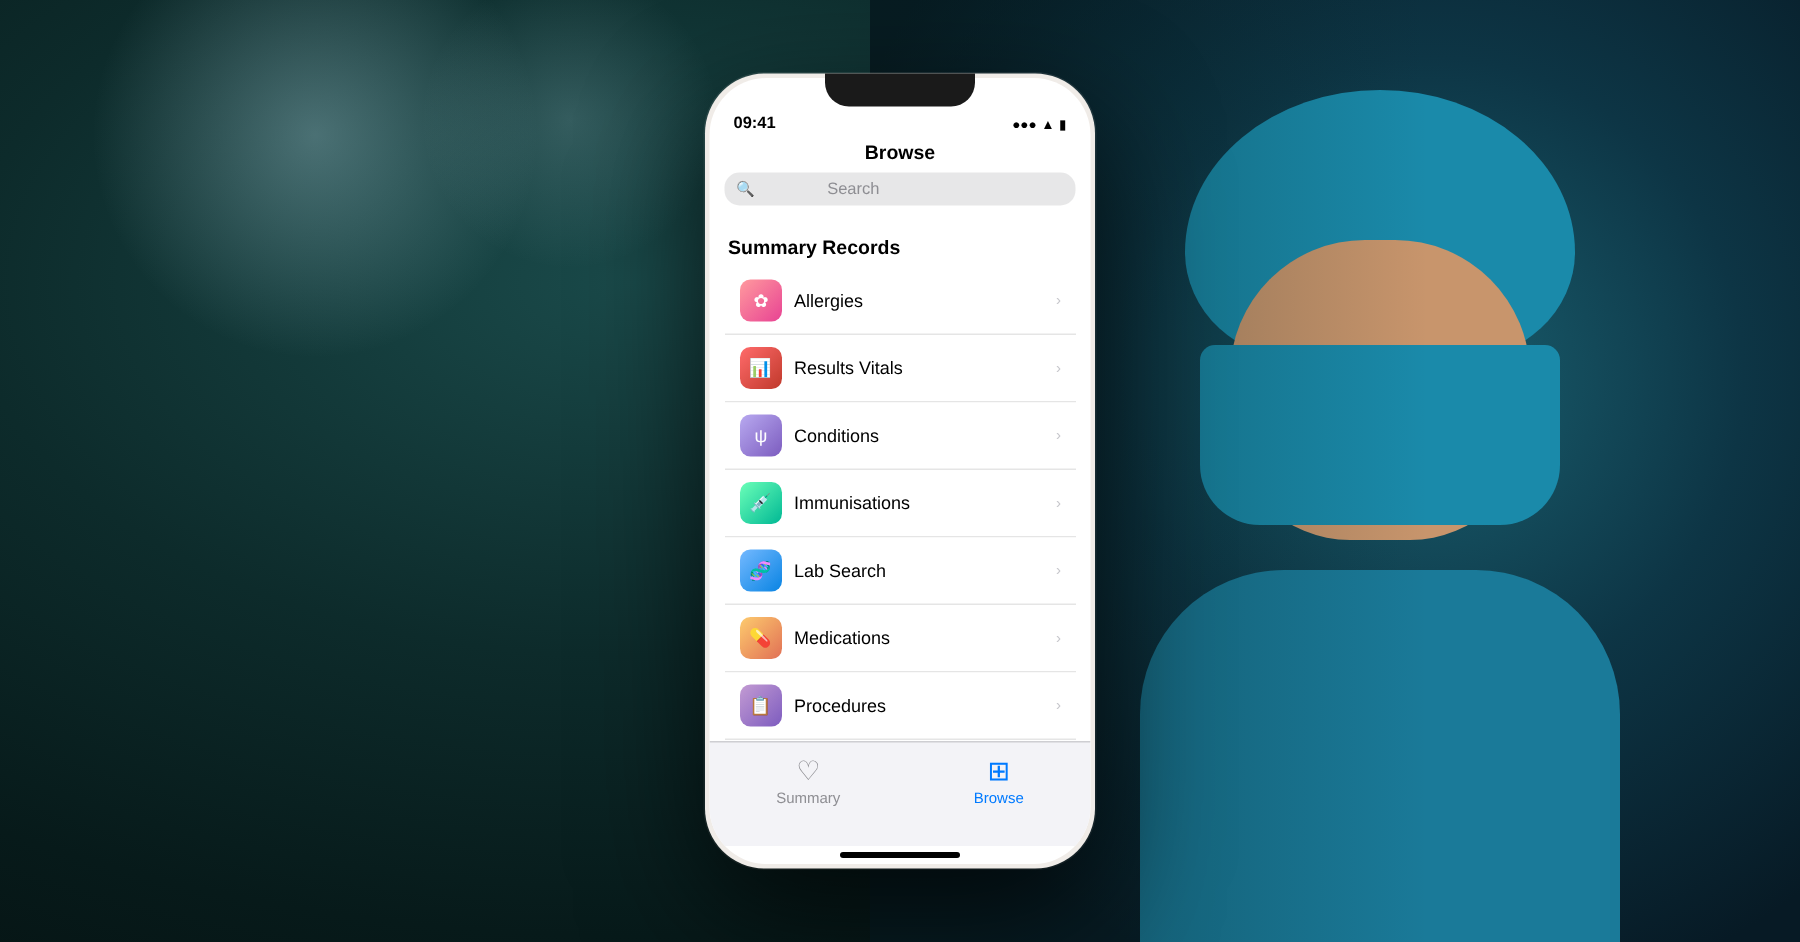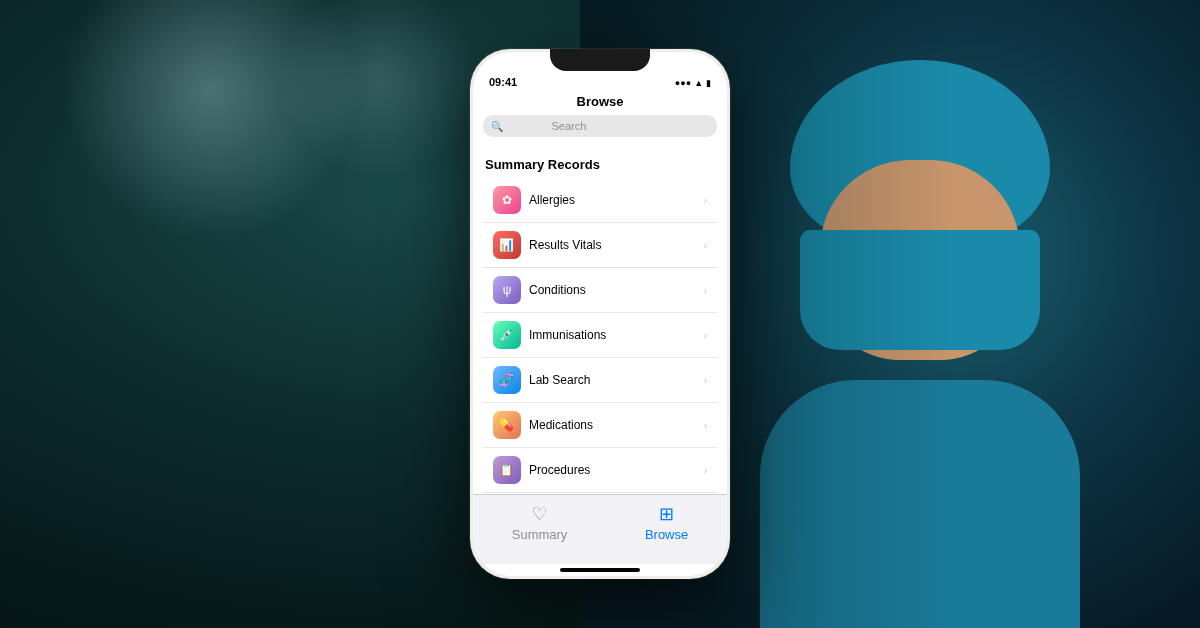--- a/index.html
+++ b/index.html
@@ -290,21 +290,21 @@
       align-items: center;
       gap: 2px;
       cursor: pointer;
     }
 
     .tab-icon {
       font-size: 18px;
     }
 
     .tab-label {
-      font-size: 13px;
+      font-size: 10px;
     }
 
     .tab-active .tab-label { color: #007aff; }
     .tab-inactive .tab-label { color: #8e8e93; }
     .tab-active .tab-icon { color: #007aff; }
     .tab-inactive .tab-icon { color: #8e8e93; }
 
     .home-indicator {
       height: 4px;
       width: 80px;

